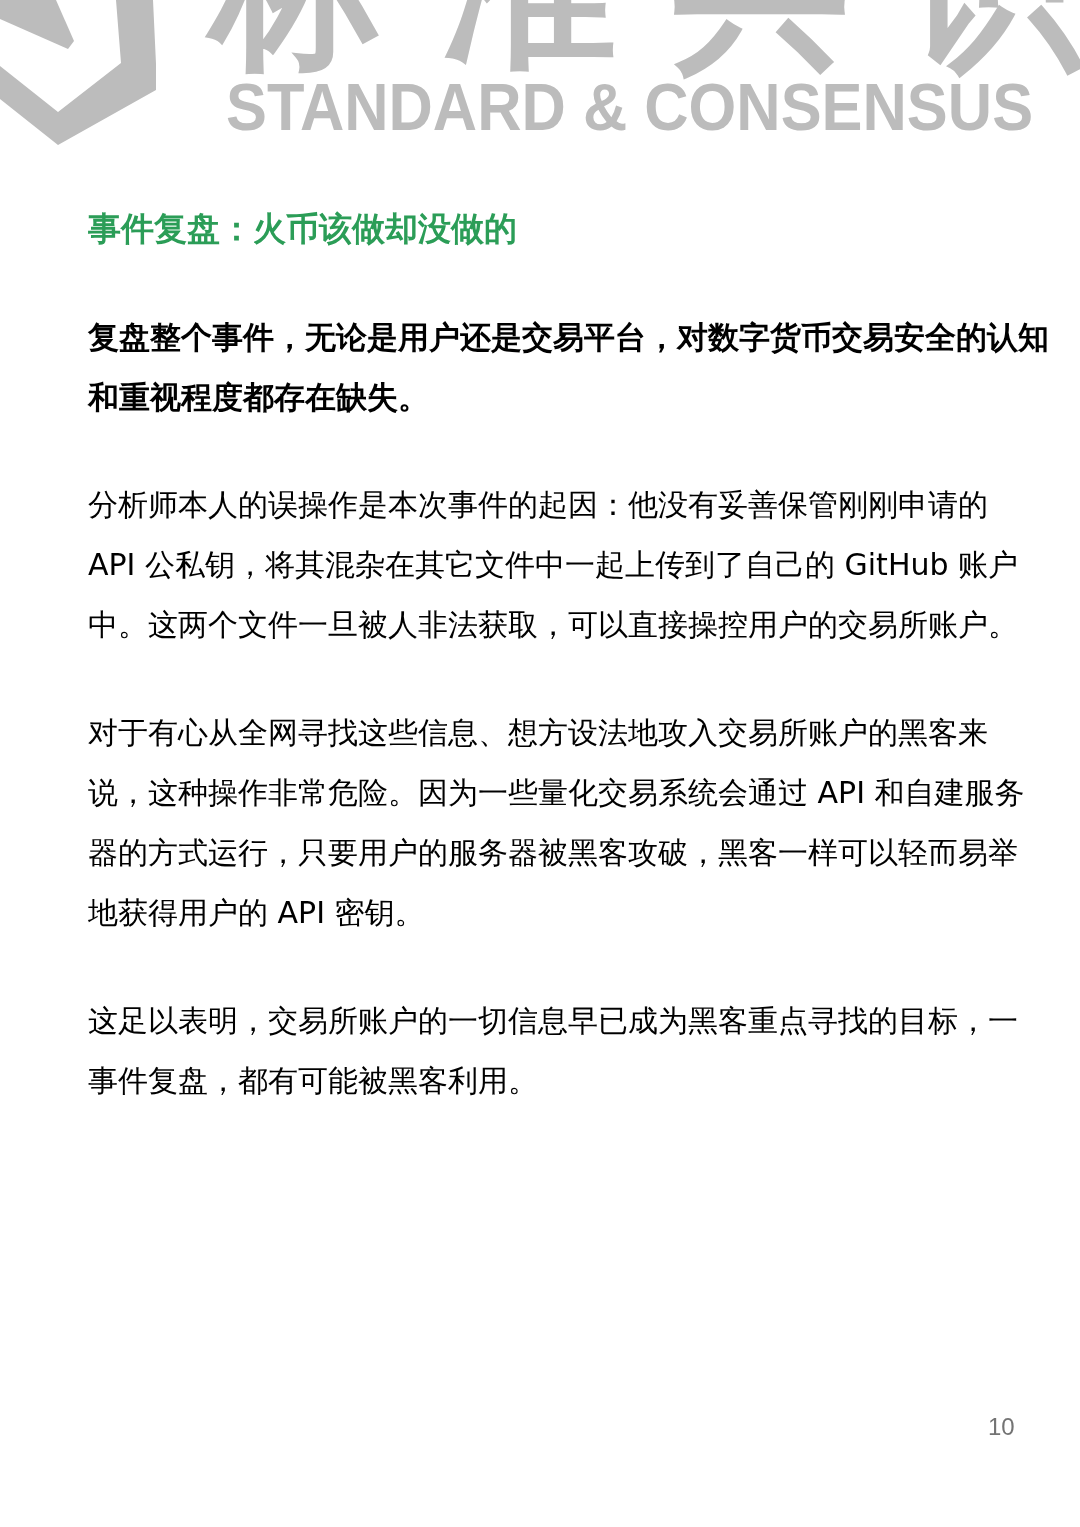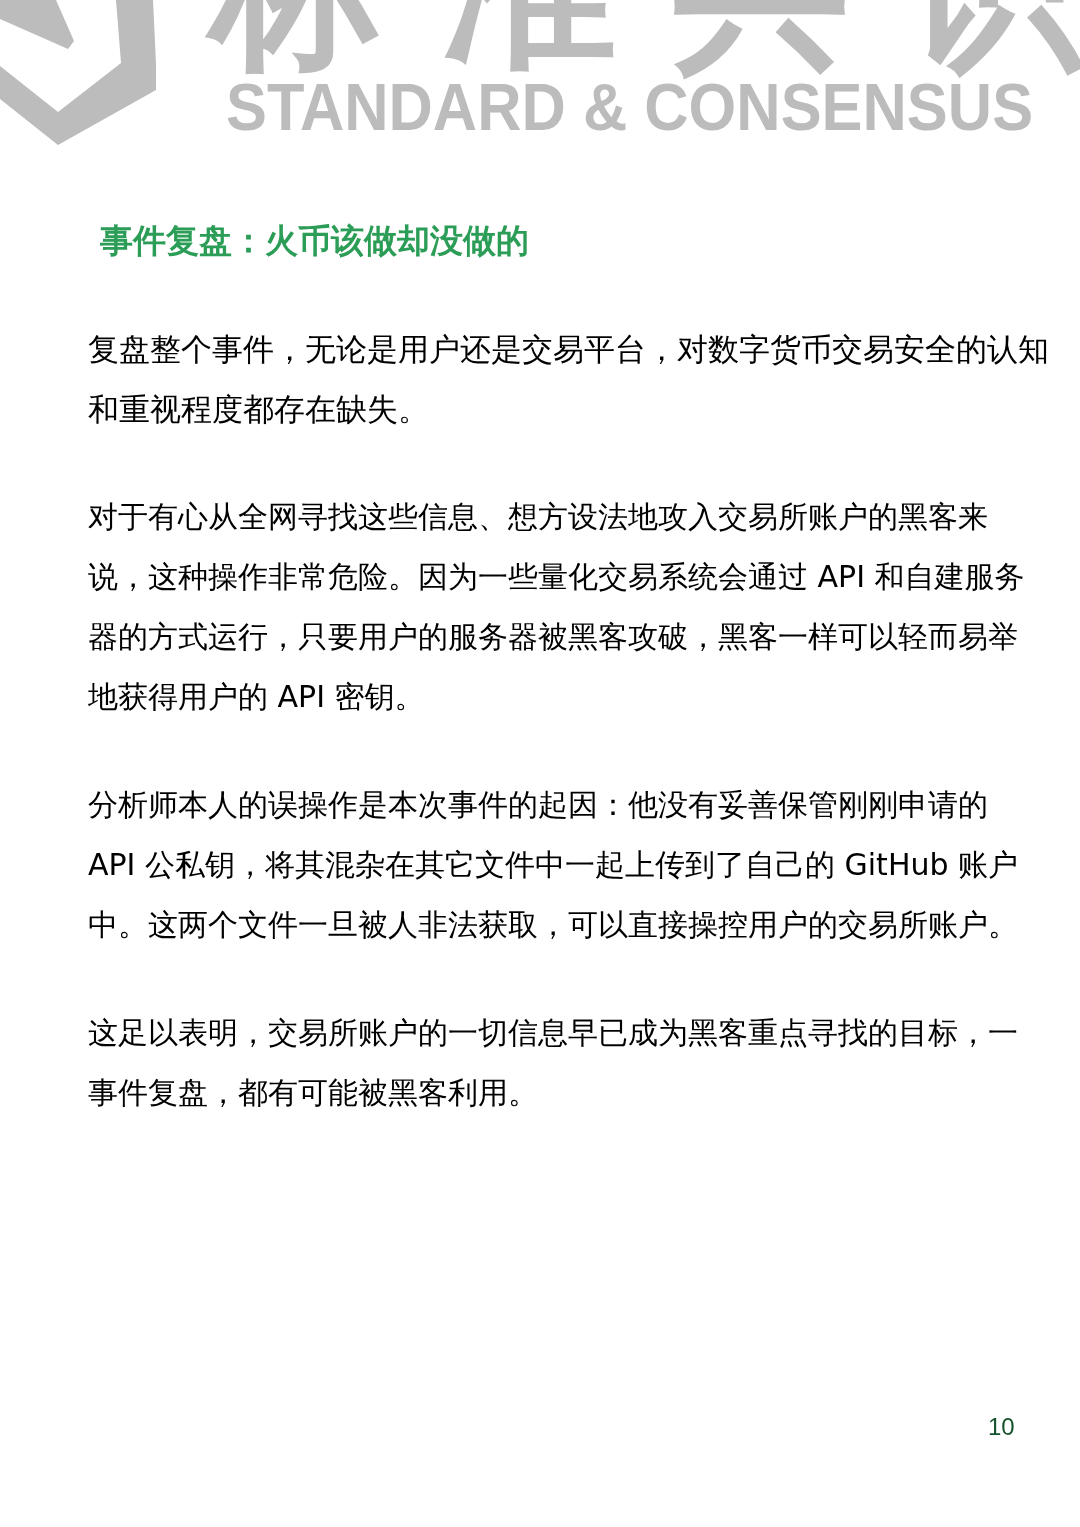--- a/index.html
+++ b/index.html
@@ -57,47 +57,47 @@
   }
 
   
   .content {
     position: absolute;
     top: 199px;
     left: 88px;
     width: 990px;
   }
   .heading {
-    margin: 12px;
+    margin: 0;
     font-size: 33px;
     line-height: 60px;
     font-weight: 700;
     color: #2b9d57;
     white-space: pre;
   }
   .para {
     margin: 48px 0 0 0;
     font-size: 30px;
     line-height: 60px;
     color: #000000;
     white-space: pre;
   }
   .para.lead {
-    font-weight: 400;
+    font-weight: 700;
     font-size: 31px;
   }
 
   
   .page-num {
     position: absolute;
     top: 1412px;
     left: 988px;
     font-size: 24px;
     line-height: 30px;
-    color: #14532d;
+    color: #737373;
     font-family: "Liberation Sans", sans-serif;
   }
 </style>
 </head>
 <body>
 
 <div class="page">
 
   <div class="header">
     <svg class="logo-mark" viewBox="0 0 170 150" xmlns="http://www.w3.org/2000/svg" aria-hidden="true">
@@ -107,28 +107,28 @@
     <div class="logo-cn">标准共识</div>
     <div class="logo-en">STANDARD &amp; CONSENSUS</div>
   </div>
 
   <div class="content">
     <h1 class="heading">事件复盘：火币该做却没做的</h1>
 
     <p class="para lead">复盘整个事件，无论是用户还是交易平台，对数字货币交易安全的认知
 和重视程度都存在缺失。</p>
 
+    <p class="para">分析师本人的误操作是本次事件的起因：他没有妥善保管刚刚申请的
+API 公私钥，将其混杂在其它文件中一起上传到了自己的 GitHub 账户
+中。这两个文件一旦被人非法获取，可以直接操控用户的交易所账户。</p>
+
     <p class="para">对于有心从全网寻找这些信息、想方设法地攻入交易所账户的黑客来
 说，这种操作非常危险。因为一些量化交易系统会通过 API 和自建服务
 器的方式运行，只要用户的服务器被黑客攻破，黑客一样可以轻而易举
 地获得用户的 API 密钥。</p>
-
-    <p class="para">分析师本人的误操作是本次事件的起因：他没有妥善保管刚刚申请的
-API 公私钥，将其混杂在其它文件中一起上传到了自己的 GitHub 账户
-中。这两个文件一旦被人非法获取，可以直接操控用户的交易所账户。</p>
 
 
     <p class="para">这足以表明，交易所账户的一切信息早已成为黑客重点寻找的目标，一
 事件复盘，都有可能被黑客利用。</p>
   </div>
 
   <div class="page-num">10</div>
 
 </div>
 

